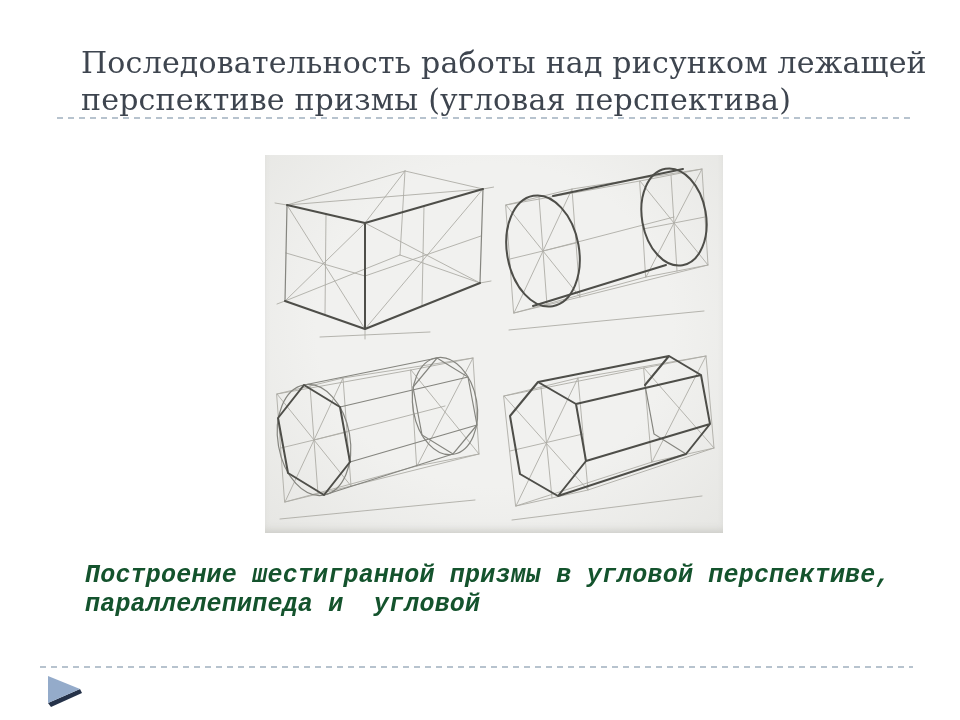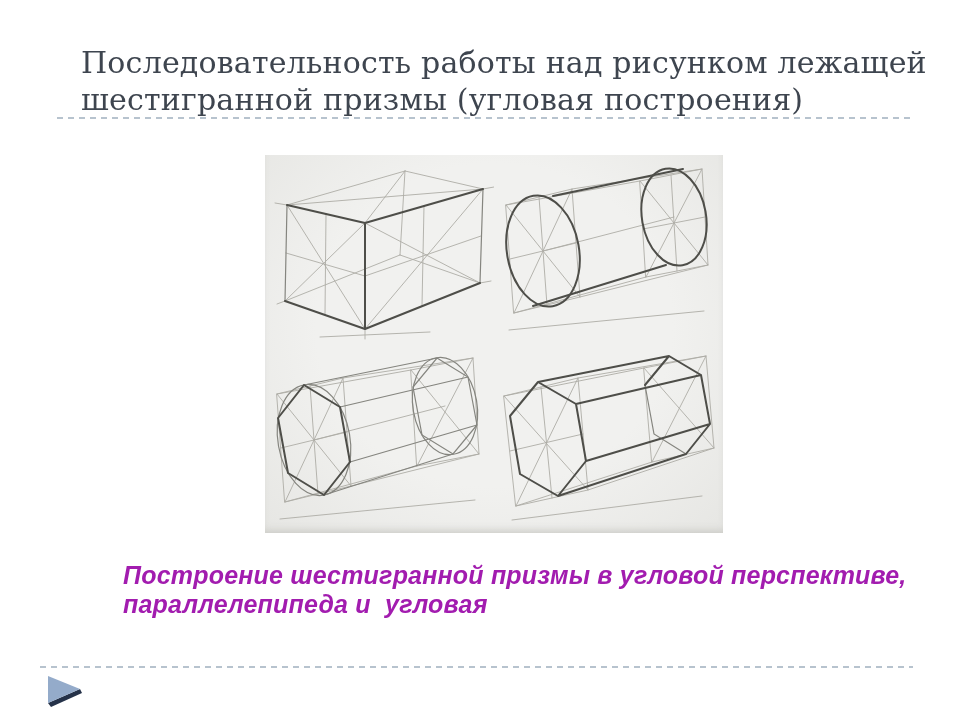--- a/index.html
+++ b/index.html
@@ -33,36 +33,36 @@
     display:grid;grid-template-columns:229px 229px;grid-template-rows:189px 189px;
   }
   .panel svg{display:block;}
   .panel .c{stroke:#aeada6;stroke-width:.9;fill:none;stroke-linecap:round;}
   .panel .m{stroke:#85857f;stroke-width:1.2;fill:none;stroke-linecap:round;}
   .panel .b{stroke:#4e4e49;stroke-width:2;fill:none;stroke-linecap:round;stroke-linejoin:round;}
 
   
   .caption{
     position:absolute;left:85px;top:561px;
-    font-family:Liberation Sans, sans-serif;font-weight:bold;font-style:italic;
-    font-size:25px;line-height:29px;color:#a21caf;letter-spacing:.2px;margin-left:38px;
+    font-family:Liberation Mono, monospace;font-weight:bold;font-style:italic;
+    font-size:25px;line-height:29px;color:#14532d;letter-spacing:.2px;
   }
   .caption div{white-space:pre-wrap;}
 
   
   .nav-arrow{position:absolute;left:46px;top:674px;width:40px;height:34px;cursor:pointer;}
 </style>
 </head>
 <body>
 
 <div class="slide">
 
   <div class="title">
     <div>Последовательность работы над рисунком лежащей</div>
-    <div>шестигранной призмы (угловая построения)</div>
+    <div>перспективе призмы (угловая перспектива)</div>
   </div>
 
   <div class="dash top"></div>
 
   <div class="panel" role="img" aria-label="Четыре стадии карандашного построения лежащей шестигранной призмы в угловой перспективе">
 
     <svg width="229" height="189" viewBox="0 0 229 189">
       <path class="c" d="M140 16 L135 100 M22 50 L140 16 M140 16 L218 34
                          M20 146 L135 100 M135 100 L215 128
                          M22 50 L100 174 M100 68 L20 146
@@ -114,21 +114,21 @@
                          M18 176 L208 152"></path>
       <path class="m" d="M192 110 L160 90 L151 41"></path>
       <path class="b" d="M44 38 L82 60 L92 117 L64 152 L26 130 L16 72 Z
                          M44 38 L175 12 M82 60 L207 31 M92 117 L216 80 M64 152 L192 110
                          M151 41 L175 12 L207 31 L216 80 L192 110"></path>
     </svg>
   </div>
 
   <div class="caption">
     <div>Построение шестигранной призмы в угловой перспективе,</div>
-    <div>параллелепипеда и  угловая</div>
+    <div>параллелепипеда и  угловой</div>
   </div>
 
   <div class="dash bottom"></div>
 
   <svg class="nav-arrow" viewBox="0 0 40 34">
     <polygon points="2,29 34,15 36,19 5,33" fill="#253249"></polygon>
     <polygon points="2,2 2,29 34,15" fill="#94abca"></polygon>
   </svg>
 
 </div>

